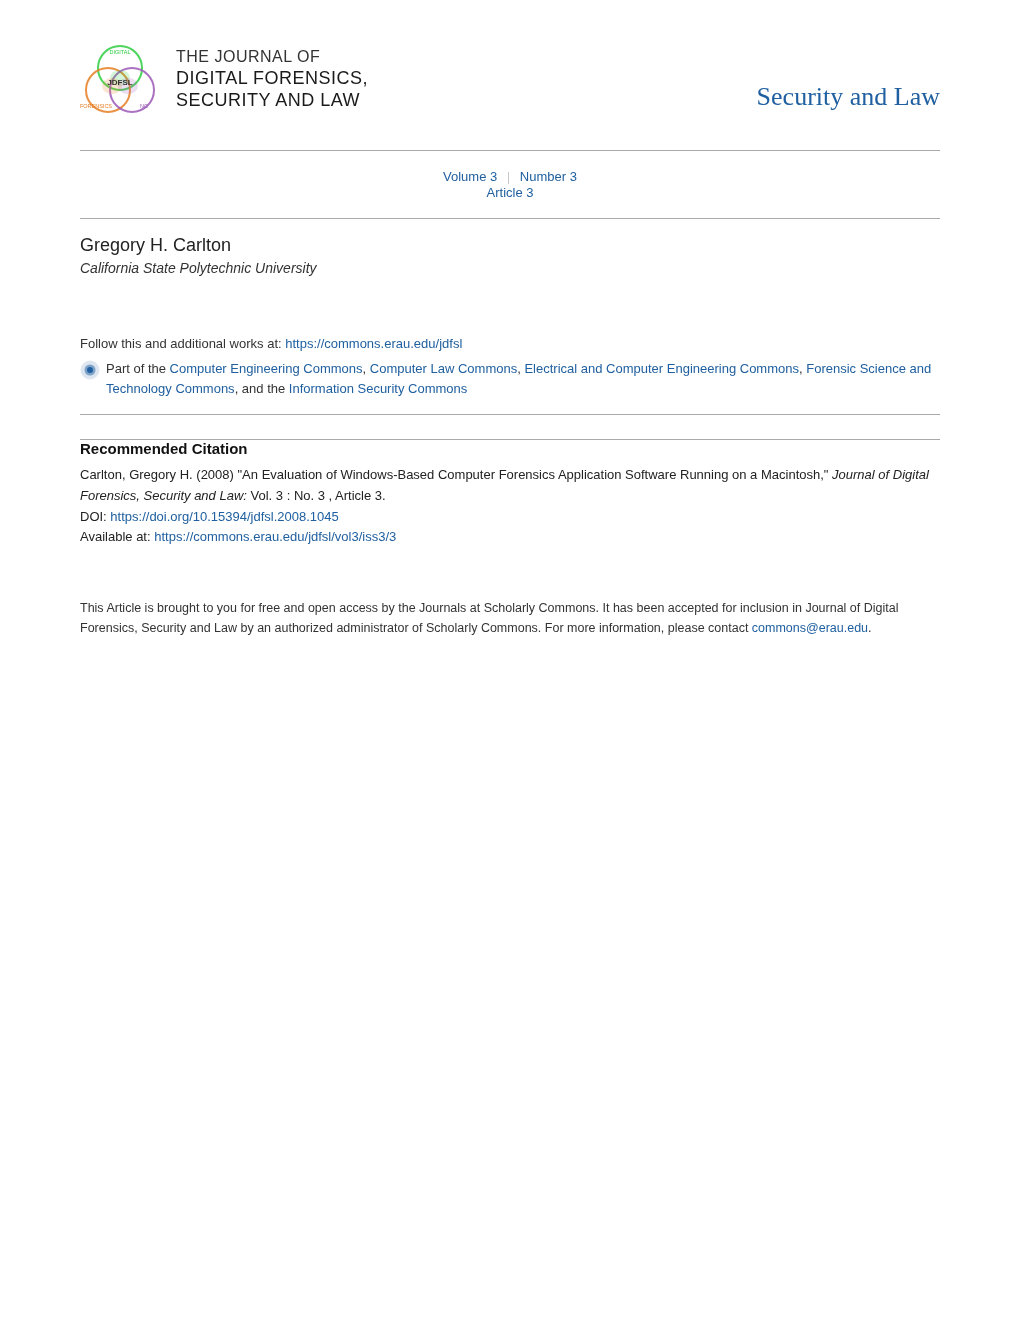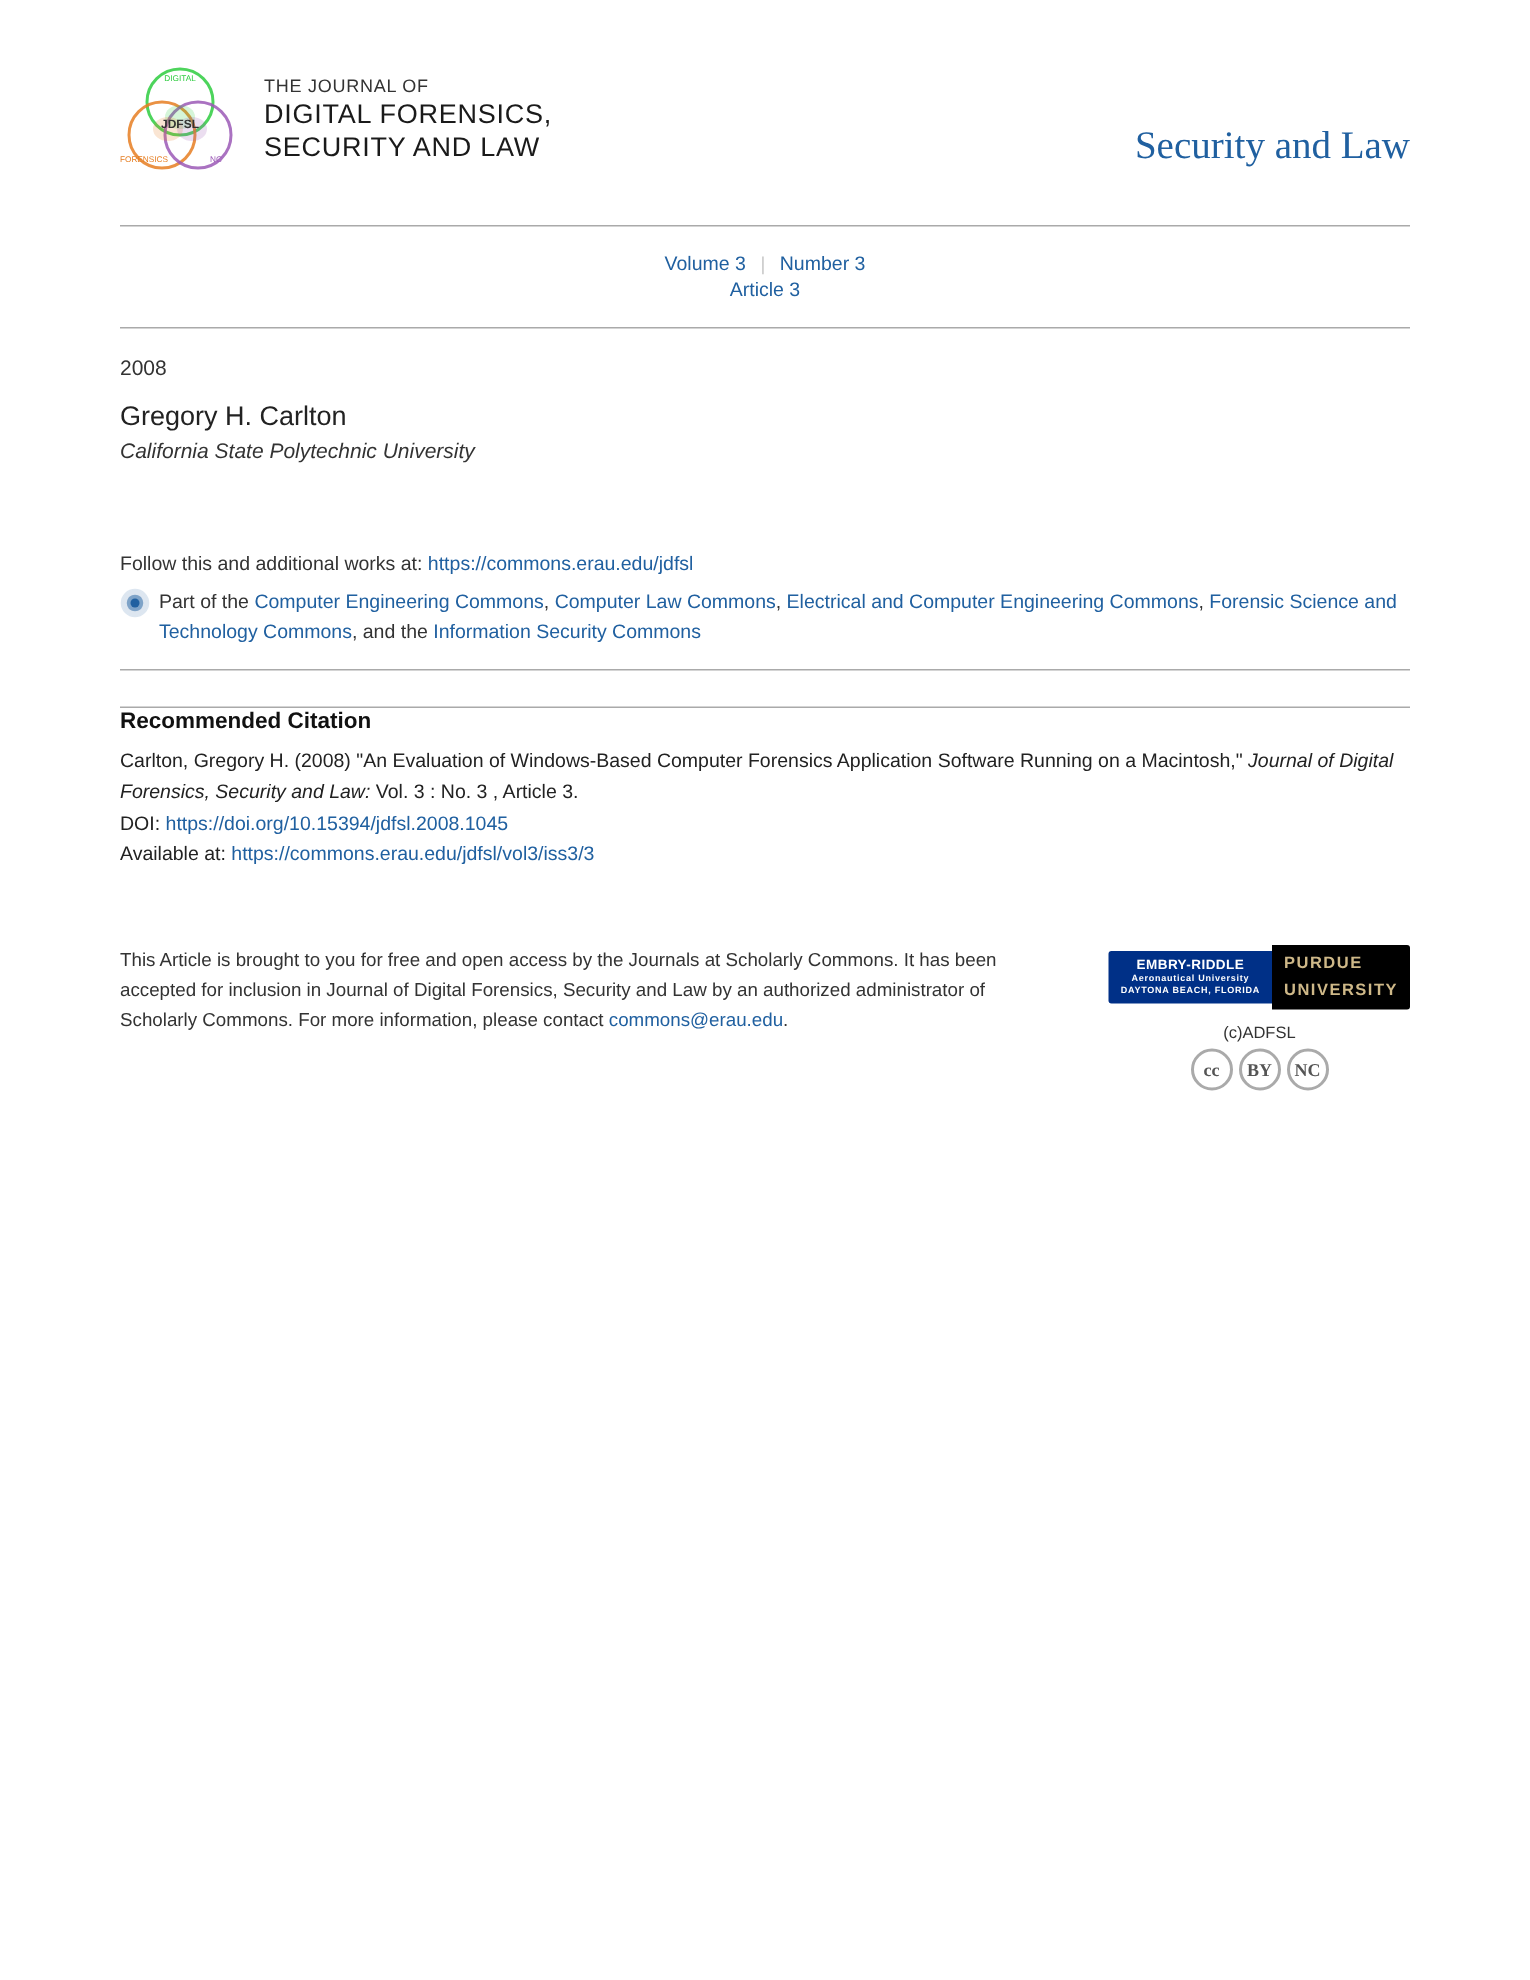--- a/index.html
+++ b/index.html
@@ -33,21 +33,21 @@
       width: 80px;
       height: 80px;
       flex-shrink: 0;
     }
     .journal-name-text {
       display: flex;
       flex-direction: column;
       justify-content: center;
     }
     .journal-small {
-      font-size: 12px;
+      font-size: 16px;
       font-family: Arial, sans-serif;
       color: #333;
       letter-spacing: 0.5px;
       text-transform: uppercase;
       margin-bottom: 2px;
     }
     .journal-bold {
       font-size: 18px;
       font-family: Arial, sans-serif;
       font-weight: 400;
@@ -330,21 +330,20 @@
     <div class="meta-links">
       <a href="#">Volume 3</a>
       <span class="sep">|</span>
       <a href="#">Number 3</a>
     </div>
     <div class="article-num">Article 3</div>
   </div>
 
   <hr class="divider">
 
-  <div class="year">2008</div>
 
 
   <div class="author-name">Gregory H. Carlton</div>
   <div class="author-institution">California State Polytechnic University</div>
 
   <div class="follow-section">
     <div class="follow-text">
       <span>Follow this and additional works at:</span>
       <a href="#">https://commons.erau.edu/jdfsl</a>
     </div>
@@ -379,36 +378,14 @@
       <span>Available at:</span>
       <a href="#">https://commons.erau.edu/jdfsl/vol3/iss3/3</a>
     </div>
   </div>
 
   <div class="bottom-section">
     <div class="bottom-left">
       <span>This Article is brought to you for free and open access by the Journals at Scholarly Commons. It has been accepted for inclusion in Journal of Digital Forensics, Security and Law by an authorized administrator of Scholarly Commons. For more information, please contact</span>
       <a href="#">commons@erau.edu</a>.
     </div>
-    <div class="bottom-right">
-
-      <div class="embry-purdue-logo">
-        <div class="embry-box">
-          <div class="embry-main">EMBRY-RIDDLE</div>
-          <div class="embry-sub">Aeronautical University</div>
-          <div class="embry-sub">DAYTONA BEACH, FLORIDA</div>
-        </div>
-        <div class="purdue-box">
-          PURDUE<br>UNIVERSITY
-        </div>
-      </div>
-
-      <div class="cc-badge">
-        <div class="cc-label">(c)ADFSL</div>
-        <div class="cc-icons">
-          <div class="cc-circle">cc</div>
-          <div class="cc-circle">BY</div>
-          <div class="cc-circle">NC</div>
-        </div>
-      </div>
-    </div>
   </div>
 </div>
 
 </body></html>

